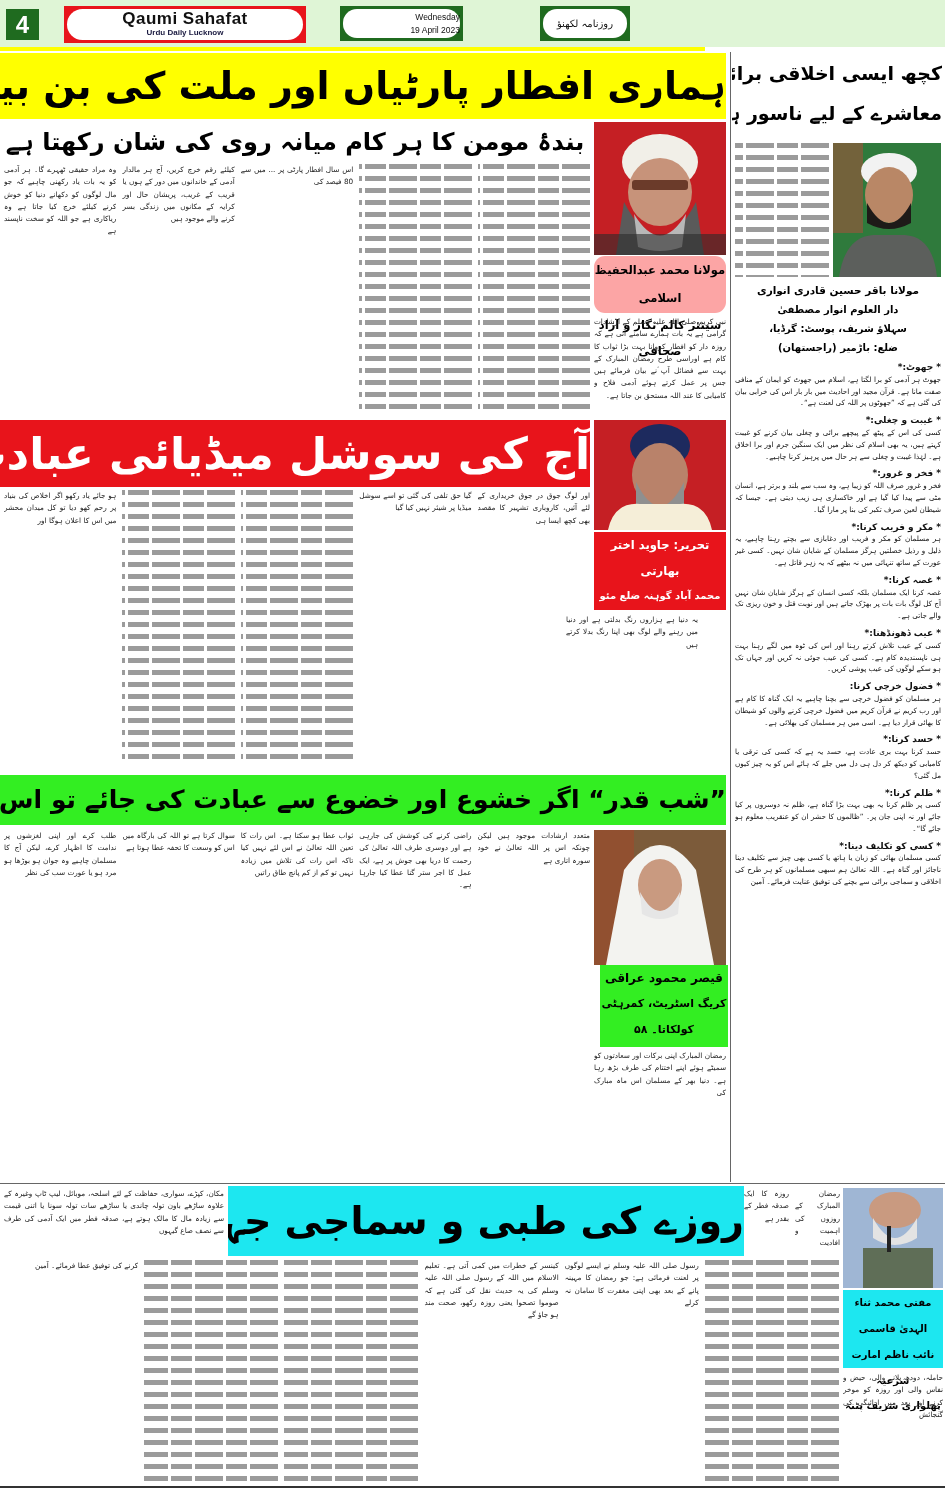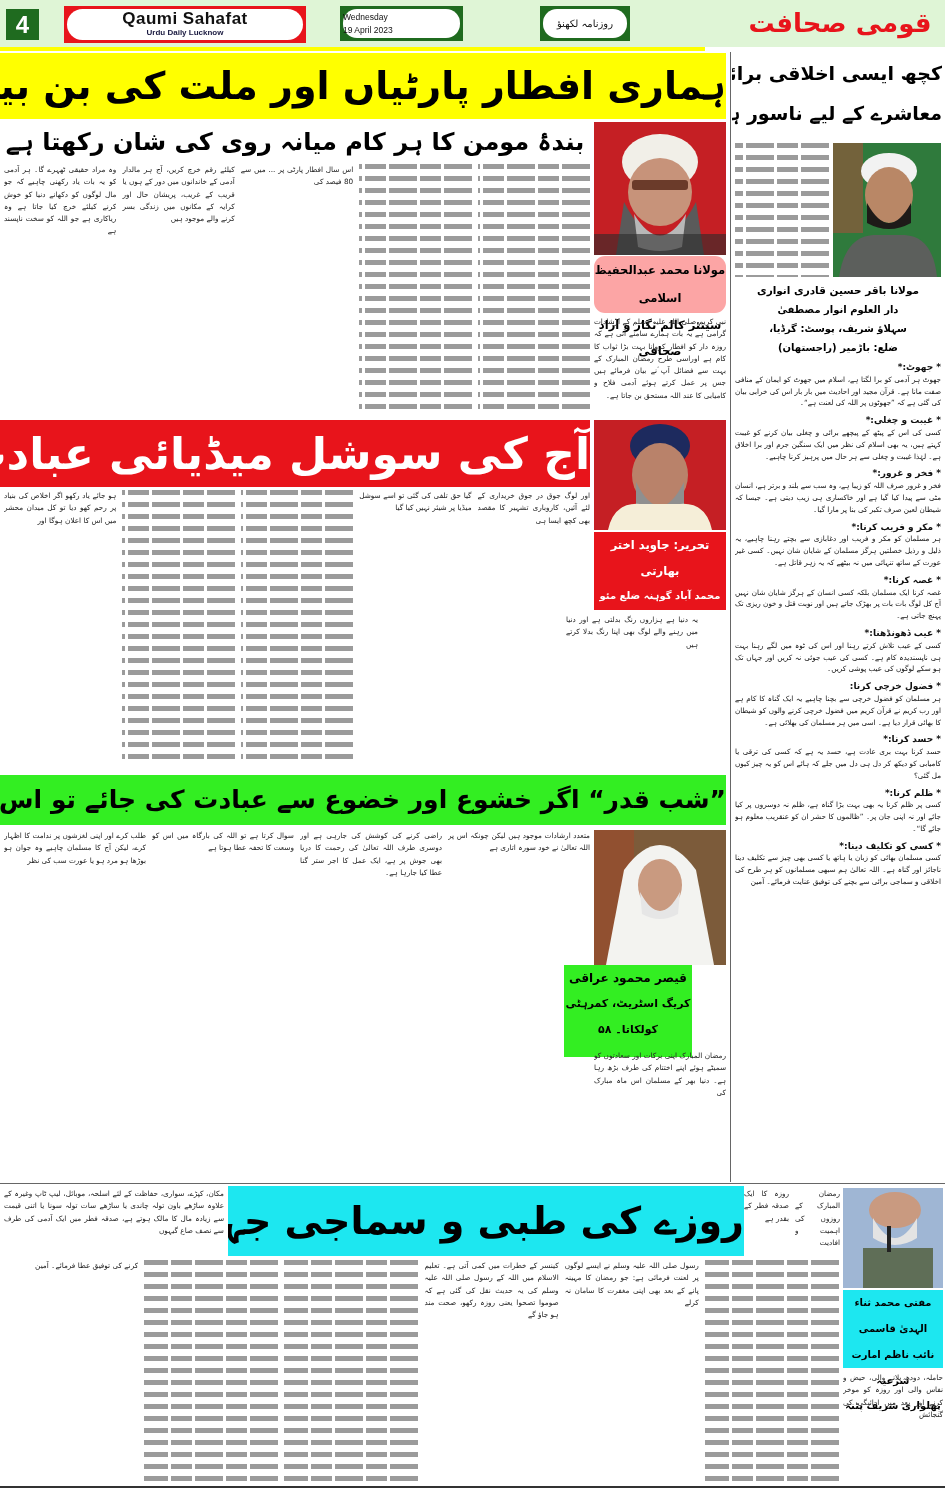--- a/index.html
+++ b/index.html
@@ -8,21 +8,21 @@
 
   
   .masthead { position: absolute; left: 0; top: 0; width: 945px; height: 47px; background: #dff5d6; }
   .page-num { position: absolute; left: 6px; top: 9px; width: 33px; height: 31px; background: #1f6b1f; color: #fff;
               font: bold 24px "Liberation Sans", sans-serif; text-align: center; line-height: 31px; }
   .title-box { position: absolute; left: 64px; top: 6px; width: 242px; height: 37px; background: #e8141b; padding: 3px; }
   .title-pill { width: 100%; height: 100%; background: #fff; border-radius: 16px; text-align: center; }
   .title-en { font: bold 17px "Liberation Sans", sans-serif; line-height: 19px; letter-spacing: .5px; }
   .title-sub { font: bold 8px "Liberation Sans", sans-serif; color: #1a1a40; line-height: 10px; }
   .date-box { position: absolute; left: 340px; top: 6px; width: 123px; height: 35px; background: #1f6b1f; padding: 3px; }
-  .date-pill { width: 100%; height: 100%; background: #fff; border-radius: 14px; text-align: left;
+  .date-pill { width: 100%; height: 100%; background: #fff; border-radius: 14px; text-align: right;
                font: 8.5px "Liberation Sans", sans-serif; line-height: 13px; padding-top: 2px; }
   .roz-box { position: absolute; left: 540px; top: 6px; width: 90px; height: 35px; background: #1f6b1f; padding: 3px; }
   .roz-pill { width: 100%; height: 100%; background: #fff; border-radius: 14px; text-align: center;
               font: 10px "DejaVu Serif", serif; line-height: 29px; direction: rtl; }
   .urdu-logo { position: absolute; right: 10px; top: 4px; width: 190px; height: 38px; text-align: center;
                font: bold 26px "DejaVu Sans", sans-serif; color: #e8141b; direction: rtl; line-height: 38px; }
   .yellow-rule { position: absolute; left: 0; top: 47px; width: 705px; height: 4px; background: #ffff00; }
   .hl { position: absolute; text-align: center; direction: rtl; font-family: "DejaVu Sans", sans-serif; font-weight: bold; overflow: hidden; white-space: nowrap; }
 
   
@@ -53,21 +53,20 @@
   </div>
   <div class="date-box">
     <div class="date-pill">
       <div>Wednesday</div>
       <div>19  April  2023</div>
     </div>
   </div>
   <div class="roz-box">
     <div class="roz-pill">روزنامہ لکھنؤ</div>
   </div>
-  <div class="urdu-logo">قومی صحافت</div>
 </div>
 <div class="yellow-rule"></div>
 
 <div class="hl" style="left:0;top:53px;width:726px;height:66px;background:#ffff00;font-size:38px;line-height:66px;color:#000;">ہماری افطار پارٹیاں اور ملت کی بن بیاہی بیٹیاں</div>
 
 <div class="hl" style="left:0;top:122px;width:590px;height:40px;font-size:24px;line-height:40px;color:#000;">بندۂ مومن کا ہر کام میانہ روی کی شان رکھتا ہے</div>
 
 <div class="photo" style="left:594px;top:122px;width:132px;height:133px;background:#c51f24;">
   <svg width="132" height="133" viewBox="0 0 132 133">
     <rect width="132" height="133" fill="#c51f24"></rect>
@@ -130,30 +129,31 @@
 
 <div class="photo" style="left:594px;top:830px;width:132px;height:135px;background:#6a4a2a;">
   <svg width="132" height="135" viewBox="0 0 132 135">
     <rect width="132" height="135" fill="#7c5b3a"></rect>
     <rect x="0" y="0" width="40" height="135" fill="#a04a2a" opacity=".6"></rect>
     <path d="M30 40 Q66 -10 102 40 L120 135 L12 135 Z" fill="#f3f3f0"></path>
     <ellipse cx="66" cy="55" rx="22" ry="26" fill="#c99a80"></ellipse>
     <path d="M46 62 Q66 100 86 62 L84 84 Q66 94 48 84 Z" fill="#e6e6e6"></path>
   </svg>
 </div>
-<div style="position:absolute;left:564px;top:965px;width:128px;height:92px;background:#33ee22;">
+<div style="position:absolute;left:600px;top:965px;width:128px;height:82px;background:#33ee22;">
   <div class="caption" style="position:static;font-size:12px;line-height:26px;">قیصر محمود عراقی</div>
   <div class="caption" style="position:static;font-size:11px;line-height:26px;">کریگ اسٹریٹ، کمرہٹی</div>
   <div class="caption" style="position:static;font-size:11px;line-height:26px;">کولکاتا۔ ۵۸</div>
 </div>
 <div class="col" style="position:absolute;left:594px;top:1050px;width:132px;height:128px;">رمضان المبارک اپنی برکات اور سعادتوں کو سمیٹے ہوئے اپنے اختتام کی طرف بڑھ رہا ہے۔ دنیا بھر کے مسلمان اس ماہ مبارک کی</div>
 
 <div class="cols" style="left:4px;top:830px;width:586px;height:350px;">
   <div class="col">متعدد ارشادات موجود ہیں لیکن چونکہ اس پر اللہ تعالیٰ نے خود سورہ اتاری ہے</div>
   <div class="col">راضی کرنے کی کوشش کی جارہی ہے اور دوسری طرف اللہ تعالیٰ کی رحمت کا دریا بھی جوش پر ہے، ایک عمل کا اجر ستر گنا عطا کیا جارہا ہے۔</div>
+  <div class="col">ثواب عطا ہو سکتا ہے۔ اس رات کا تعین اللہ تعالیٰ نے اس لئے نہیں کیا تاکہ اس رات کی تلاش میں زیادہ نہیں تو کم از کم پانچ طاق راتیں</div>
   <div class="col">سوال کرتا ہے تو اللہ کی بارگاہ میں اس کو وسعت کا تحفہ عطا ہوتا ہے</div>
   <div class="col">طلب کرے اور اپنی لغزشوں پر ندامت کا اظہار کرے، لیکن آج کا مسلمان چاہیے وہ جوان ہو بوڑھا ہو مرد ہو یا عورت سب کی نظر</div>
 </div>
 
 <div class="vrule" style="left:730px;top:52px;height:1130px;"></div>
 <div class="hl" style="left:732px;top:54px;width:210px;height:38px;font-size:19px;line-height:38px;color:#000;">کچھ ایسی اخلاقی برائیاں: جو</div>
 <div class="hl" style="left:732px;top:94px;width:210px;height:38px;font-size:19px;line-height:38px;color:#000;">معاشرے کے لیے ناسور ہیں!</div>
 
 <div class="photo" style="left:833px;top:143px;width:108px;height:134px;background:#2e6b3a;">
   <svg width="108" height="134" viewBox="0 0 108 134">
@@ -187,21 +187,21 @@
   <div style="margin-top:6px">
       <div class="subhead">* فخر و غرور:*</div>
       <div>فخر و غرور صرف اللہ کو زیبا ہے، وہ سب سے بلند و برتر ہے، انسان مٹی سے پیدا کیا گیا ہے اور خاکساری ہی زیب دیتی ہے۔ جیسا کہ شیطان لعین صرف تکبر کی بنا پر مارا گیا۔</div>
     </div>
   <div style="margin-top:6px">
       <div class="subhead">* مکر و فریب کرنا:*</div>
       <div>ہر مسلمان کو مکر و فریب اور دغابازی سے بچتے رہنا چاہیے، یہ ذلیل و رذیل خصلتیں ہرگز مسلمان کے شایان شان نہیں۔ کسی غیر عورت کے ساتھ تنہائی میں نہ بیٹھے کہ یہ زہر قاتل ہے۔</div>
     </div>
   <div style="margin-top:6px">
       <div class="subhead">* غصہ کرنا:*</div>
-      <div>غصہ کرنا ایک مسلمان بلکہ کسی انسان کے ہرگز شایان شان نہیں آج کل لوگ بات بات پر بھڑک جاتے ہیں اور نوبت قتل و خون ریزی تک پہنچ جاتی ہے۔</div>
+      <div>غصہ کرنا ایک مسلمان بلکہ کسی انسان کے ہرگز شایان شان نہیں آج کل لوگ بات بات پر بھڑک جاتے ہیں اور نوبت قتل و خون ریزی تک والے جاتی ہے۔</div>
     </div>
   <div style="margin-top:6px">
       <div class="subhead">* عیب ڈھونڈھنا:*</div>
       <div>کسی کے عیب تلاش کرتے رہنا اور اس کی ٹوہ میں لگے رہنا بہت ہی ناپسندیدہ کام ہے۔ کسی کی عیب جوئی نہ کریں اور جہاں تک ہو سکے لوگوں کی عیب پوشی کریں۔</div>
     </div>
   <div style="margin-top:6px">
       <div class="subhead">* فضول خرچی کرنا:</div>
       <div>ہر مسلمان کو فضول خرچی سے بچنا چاہیے یہ ایک گناہ کا کام ہے اور رب کریم نے قرآن کریم میں فضول خرچی کرنے والوں کو شیطان کا بھائی قرار دیا ہے۔ اسی میں ہر مسلمان کی بھلائی ہے۔</div>
     </div>
   <div style="margin-top:6px">

